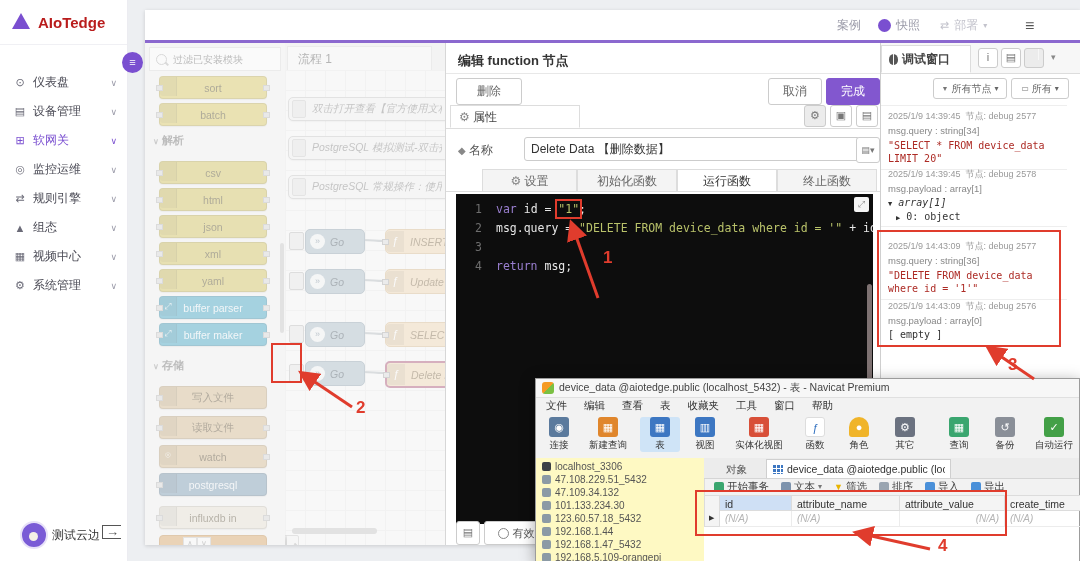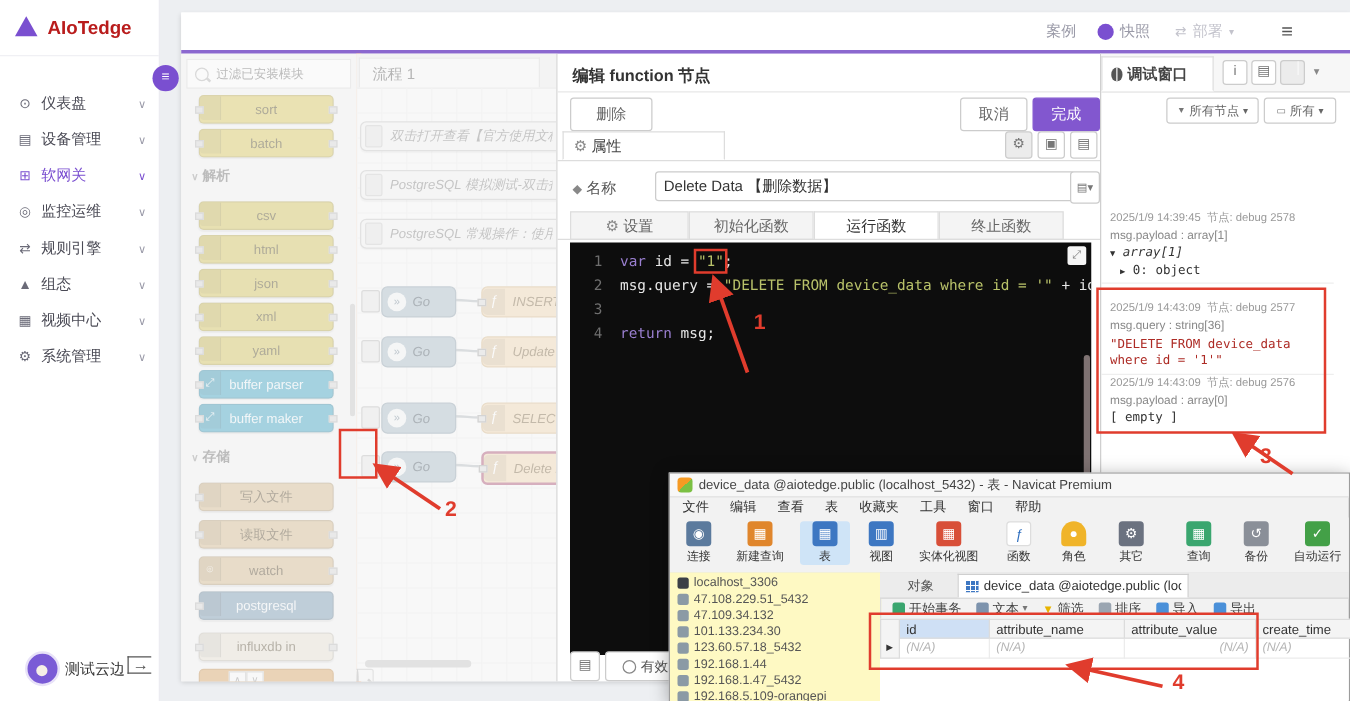--- a/index.html
+++ b/index.html
@@ -56,21 +56,21 @@
   #ed-title-line{position:absolute;left:0;top:30px;width:435px;height:1px;background:#e8e8e8;}
   .btn{position:absolute;height:25px;border:1px solid #ccc;border-radius:3px;background:#fff;color:#666;font-size:12px;text-align:center;line-height:25px;cursor:pointer;}
   .btn.primary{background:#8257cf;border-color:#8257cf;color:#fff;}
   #ed-tabline{position:absolute;left:0;top:85px;width:435px;height:1px;background:#ddd;}
   #tab-props{position:absolute;left:4px;top:62px;width:130px;height:23px;background:#fff;border:1px solid #ddd;border-bottom:1px solid #fff;font-size:12px;color:#444;line-height:23px;padding-left:8px;box-sizing:border-box;}
   .mini-btn{position:absolute;width:20px;height:20px;border:1px solid #ccc;border-radius:3px;background:#fff;color:#777;font-size:11px;text-align:center;line-height:19px;}
   .mini-btn.on{background:#ececec;}
   #name-label{position:absolute;left:12px;top:99px;font-size:12px;color:#555;}
   #name-input{position:absolute;left:78px;top:94px;width:322px;height:22px;border:1px solid #ccc;border-radius:3px;font-size:12px;color:#333;padding:0 6px;font-family:"Liberation Sans",sans-serif;}
   #name-side{position:absolute;left:410px;top:94px;width:22px;height:24px;border:1px solid #ccc;border-radius:3px;background:#fff;color:#777;font-size:9px;text-align:center;line-height:24px;}
-  .subtab{position:absolute;top:126px;height:23px;background:#f4f4f4;border:1px solid #ddd;font-size:12px;color:#666;text-align:center;line-height:23px;box-sizing:border-box;}
+  .subtab{position:absolute;top:126px;height:23px;background:#f4f4f4;border:1px solid #ddd;font-size:12px;color:#666;text-align:center;line-height:23px;box-sizing:border-box;margin-left:26px;}
   .subtab.on{background:#fff;border-bottom:1px solid #fff;color:#333;}
   #subtab-line{position:absolute;left:0;top:148px;width:435px;height:1px;background:#ddd;}
   #code{position:absolute;left:10px;top:151px;width:417px;height:330px;background:#0d0d0d;overflow:hidden;font-family:"DejaVu Sans Mono",monospace;font-size:11.5px;}
   .cl{position:absolute;left:0;width:417px;height:19px;line-height:19px;white-space:pre;}
   .gut{position:absolute;left:0;width:26px;text-align:right;color:#6e6e6e;}
   .ct{position:absolute;left:40px;color:#e6e6e6;}
   .kw{color:#9a7fd0;} .str{color:#b9c26a;}
   .redspan{outline:2px solid #e03c2d;outline-offset:1px;}
   #code-expand{position:absolute;right:4px;top:3px;width:15px;height:15px;background:#f5f5f5;border-radius:2px;color:#888;font-size:9px;text-align:center;line-height:15px;}
   #code-scroll{position:absolute;right:1px;top:90px;width:5px;height:200px;background:#f0d7d7;border-radius:3px;opacity:.5;}
@@ -420,20 +420,25 @@
           <span style="font-size:7px;color:#777;">▼</span>
           <span>所有节点</span>
           <span style="font-size:8px;">▾</span>
         </div>
       <div class="dbg-filter" style="left:130px;width:56px;">
           <span style="font-size:8px;color:#777;">▭</span>
           <span>所有</span>
           <span style="font-size:8px;">▾</span>
         </div>
 
+      <div class="dmsg" style="top:62px;border-top:1px solid #eee;">
+        <div class="dtime"><span>2025/1/9 14:39:45</span>&nbsp;&nbsp;<span>节点: debug 2577</span></div>
+        <div class="dprop">msg.query : string[34]</div>
+        <div class="dval">"SELECT * FROM device_data LIMIT 20"</div>
+      </div>
       <div class="dmsg" style="top:121px;">
         <div class="dtime"><span>2025/1/9 14:39:45</span>&nbsp;&nbsp;<span>节点: debug 2578</span></div>
         <div class="dprop">msg.payload : array[1]</div>
         <div class="dobj"><span style="font-size:7px;">▼</span> <span>array[1]</span></div>
         <div class="dobj" style="font-style:normal;padding-left:8px;"><span style="font-size:7px;">▶</span> <span>0: object</span></div>
       </div>
       <div class="dmsg" style="top:193px;">
         <div class="dtime"><span>2025/1/9 14:43:09</span>&nbsp;&nbsp;<span>节点: debug 2577</span></div>
         <div class="dprop">msg.query : string[36]</div>
         <div class="dval">"DELETE FROM device_data where id = '1'"</div>

